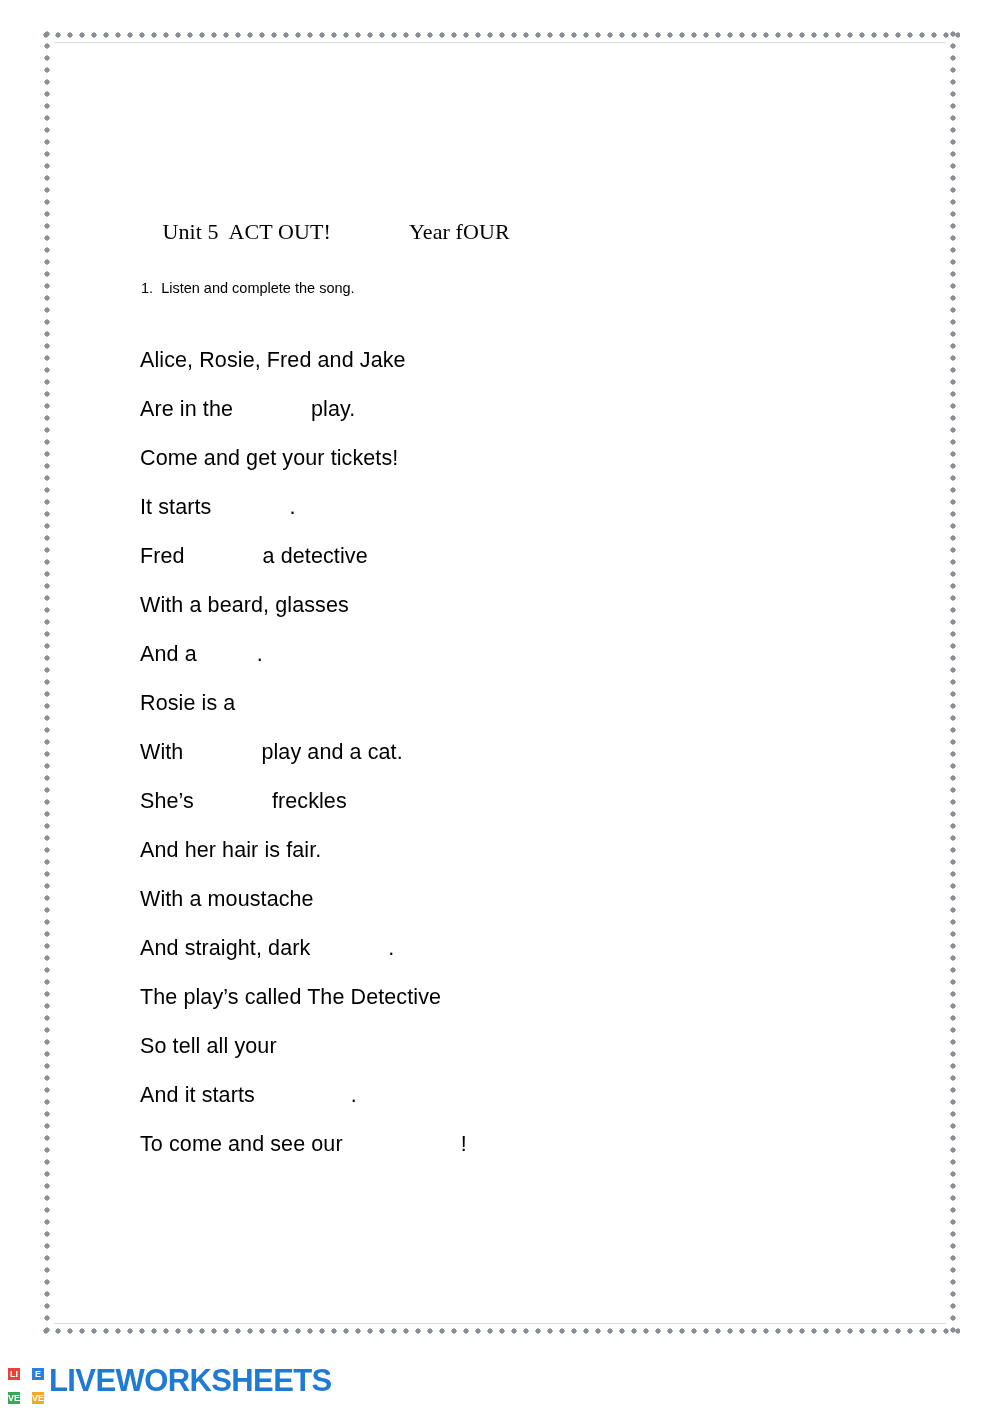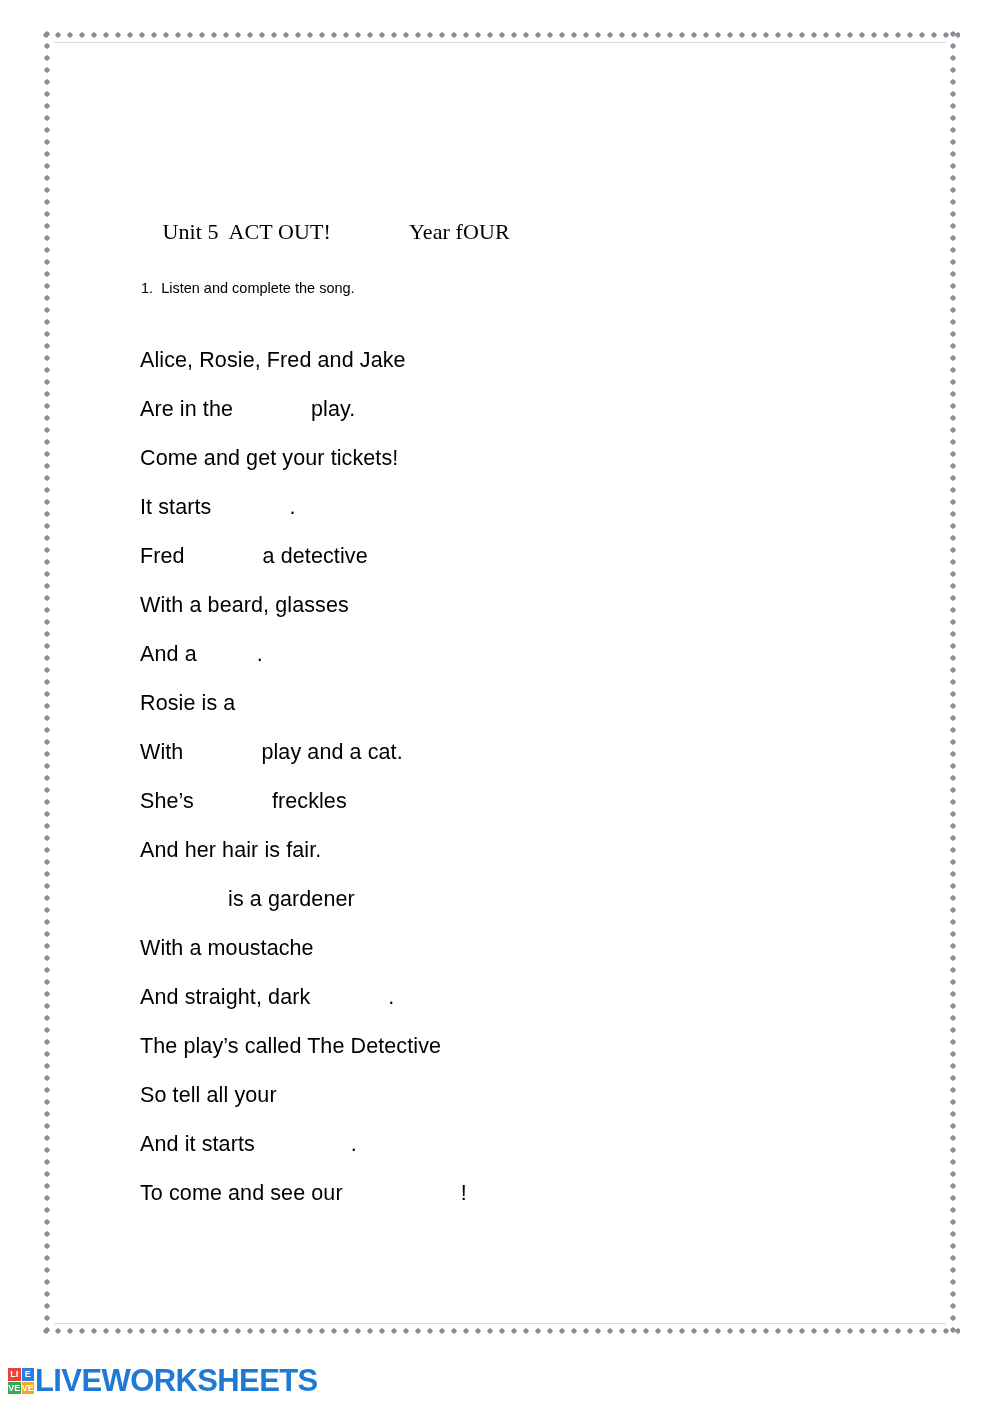--- a/index.html
+++ b/index.html
@@ -115,22 +115,22 @@
     bottom: 14px;
     display: flex;
     align-items: center;
   }
   .lw-mark {
     width: 26px;
     height: 26px;
     display: grid;
     grid-template-columns: 1fr 1fr;
     grid-template-rows: 1fr 1fr;
-    gap: 1px;
-    margin-right: 1px;
+    gap: 12px;
+    margin-right: 15px;
   }
   .lw-mark span {
     display: block;
     font-size: 9px;
     line-height: 12px;
     text-align: center;
     color: #ffffff;
     font-family: "Liberation Sans", sans-serif;
     font-weight: bold;
   }
@@ -171,21 +171,20 @@
       <div class="song-line"><span>Are in the</span><span class="gap gap-md">&nbsp;</span><span>play.</span></div>
       <div class="song-line"><span>Come and get your tickets!</span></div>
       <div class="song-line"><span>It starts</span><span class="gap gap-md">&nbsp;</span><span>.</span></div>
       <div class="song-line"><span>Fred</span><span class="gap gap-md">&nbsp;</span><span>a detective</span></div>
       <div class="song-line"><span>With a beard, glasses</span></div>
       <div class="song-line"><span>And a</span><span class="gap gap-sm">&nbsp;</span><span>.</span></div>
       <div class="song-line"><span>Rosie is a</span></div>
       <div class="song-line"><span>With</span><span class="gap gap-md">&nbsp;</span><span>play and a cat.</span></div>
       <div class="song-line"><span>She’s</span><span class="gap gap-md">&nbsp;</span><span>freckles</span></div>
       <div class="song-line"><span>And her hair is fair.</span></div>
-      <div class="song-line"><span class="indent-lg">&nbsp;</span><span>is a gardener</span></div>
       <div class="song-line"><span>With a moustache</span></div>
       <div class="song-line"><span>And straight, dark</span><span class="gap gap-md">&nbsp;</span><span>.</span></div>
       <div class="song-line"><span>The play’s called The Detective</span></div>
       <div class="song-line"><span>So tell all your</span></div>
       <div class="song-line"><span>And it starts</span><span class="gap gap-lg">&nbsp;</span><span>.</span></div>
       <div class="song-line"><span>To come and see our</span><span class="gap gap-xl">&nbsp;</span><span>!</span></div>
     </div>
 
 </div>
 

